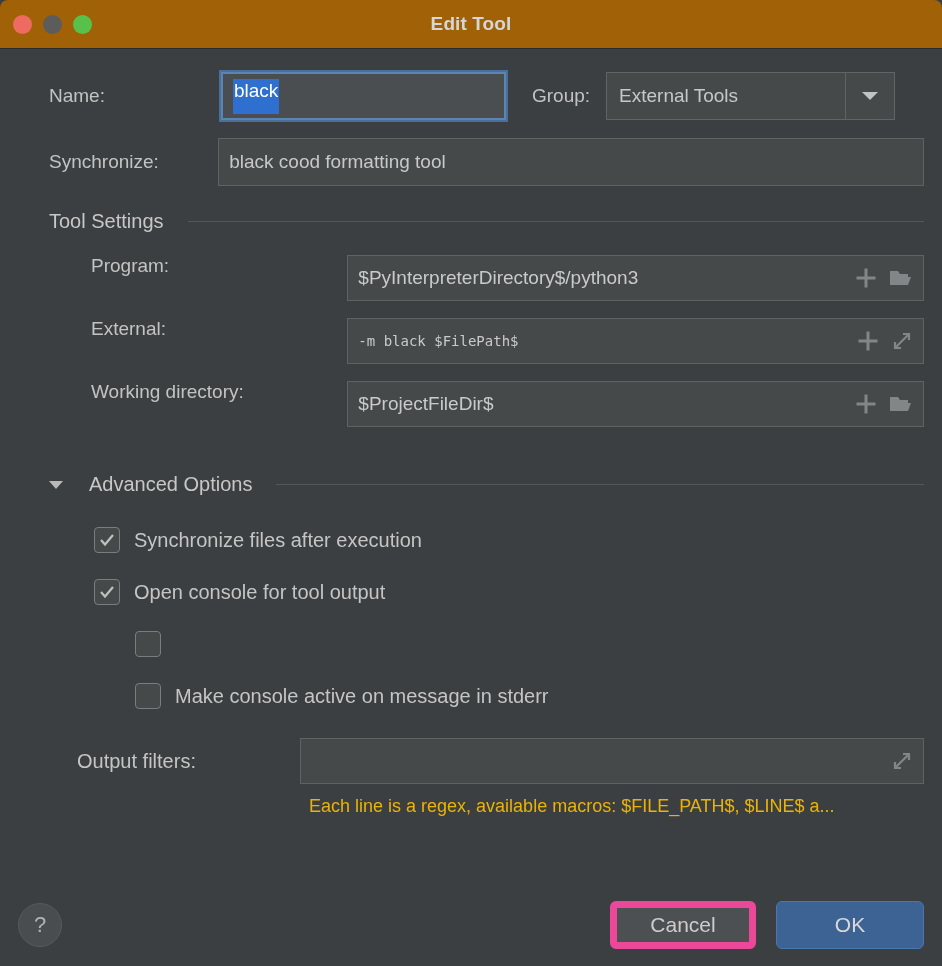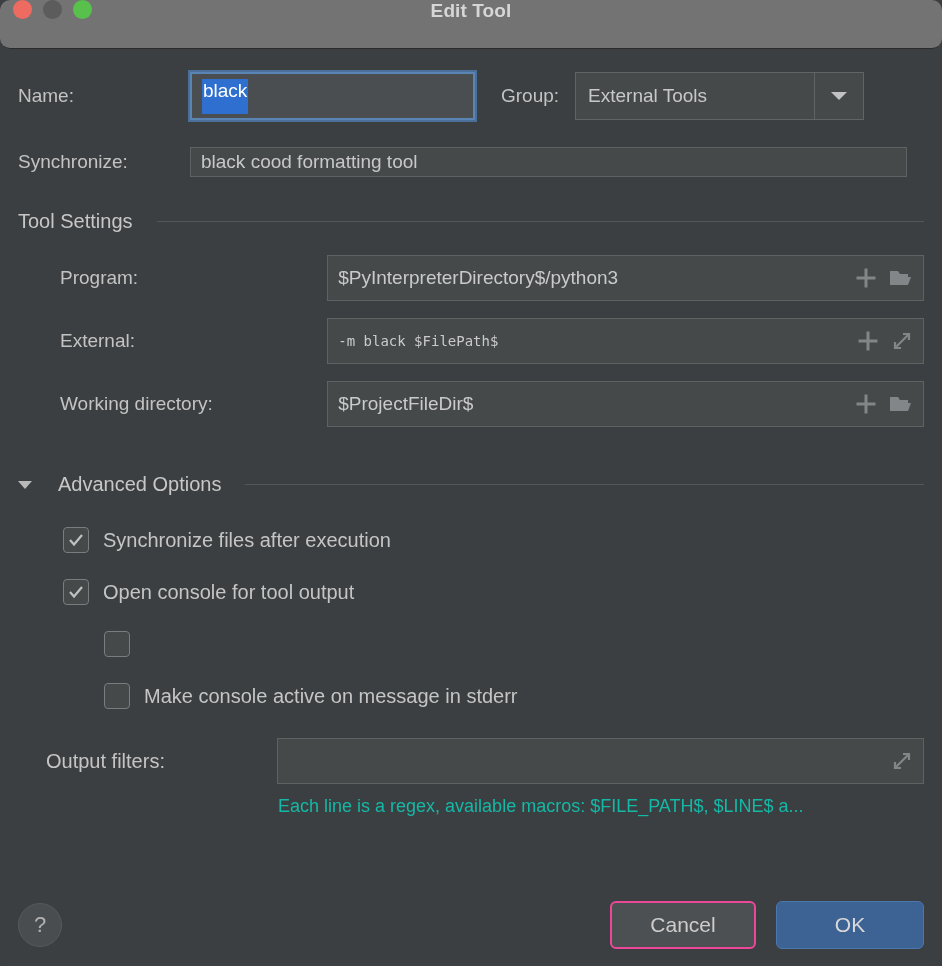--- a/index.html
+++ b/index.html
@@ -26,24 +26,24 @@
     flex-direction: column;
     border-radius: 8px;
     overflow: hidden;
   }
 
   
   .titlebar {
     position: relative;
     height: 48px;
     min-height: 48px;
-    background: #737373;
+    background: #a16207;
     border-bottom: 1px solid #2b2b2b;
     display: flex;
-    border-radius: 10px;
+    align-items: center;
   }
   .traffic {
     display: flex;
     gap: 11px;
     margin-left: 13px;
   }
   .dot {
     width: 19px;
     height: 19px;
     border-radius: 50%;
@@ -61,20 +61,21 @@
     letter-spacing: 0.1px;
     pointer-events: none;
   }
 
   
   .content {
     flex: 1;
     position: relative;
     padding: 0 18px;
     box-sizing: border-box;
+    margin-left: 31px;
   }
 
   .row {
     display: flex;
     align-items: center;
   }
 
   
   .row-name {
     margin-top: 22px;
@@ -146,21 +147,21 @@
     justify-content: center;
   }
 
   
   .row-desc {
     margin-top: 17px;
     height: 48px;
   }
   .desc-field {
     width: 717px;
-    height: 30px;
+    height: 48px;
   }
 
   
   .section {
     display: flex;
     align-items: center;
     margin-top: 24px;
     gap: 24px;
   }
   .section-title {
@@ -177,21 +178,20 @@
     width: 0; height: 0;
     border-left: 7px solid transparent;
     border-right: 7px solid transparent;
     border-top: 8px solid #b9b9b9;
     margin-right: 2px;
   }
 
   
   .srow {
     display: flex;
-    align-items: center;
     margin-top: 17px;
   }
   .srow.first { margin-top: 22px; }
   .slabel {
     font-size: 19px;
     color: #c3c3c3;
     text-align: left;
     padding-left: 42px;
     box-sizing: border-box;
     width: 311px;
@@ -278,21 +278,21 @@
     box-sizing: border-box;
     background: #45494a;
     border: 1px solid #5e6263;
     display: flex;
     align-items: center;
   }
   .hint {
     margin-top: 12px;
     padding-left: 260px;
     font-size: 18px;
-    color: #14b8a6;
+    color: #eab308;
     white-space: nowrap;
     overflow: hidden;
   }
 
   
   .footer {
     height: 76px;
     min-height: 76px;
     display: flex;
     align-items: center;
@@ -318,21 +318,21 @@
     min-width: 146px;
     border-radius: 6px;
     display: flex;
     align-items: center;
     justify-content: center;
     font-size: 21px;
     box-sizing: border-box;
   }
   .btn-cancel {
     background: #4d5052;
-    border: 2px solid #ec4899;
+    border: 7px solid #ec4899;
     color: #cccccc;
     margin-right: 20px;
   }
   .btn-ok {
     background: #3c6394;
     border: 1px solid #4a77ad;
     color: #d8d8d8;
     min-width: 148px;
   }
 </style>

